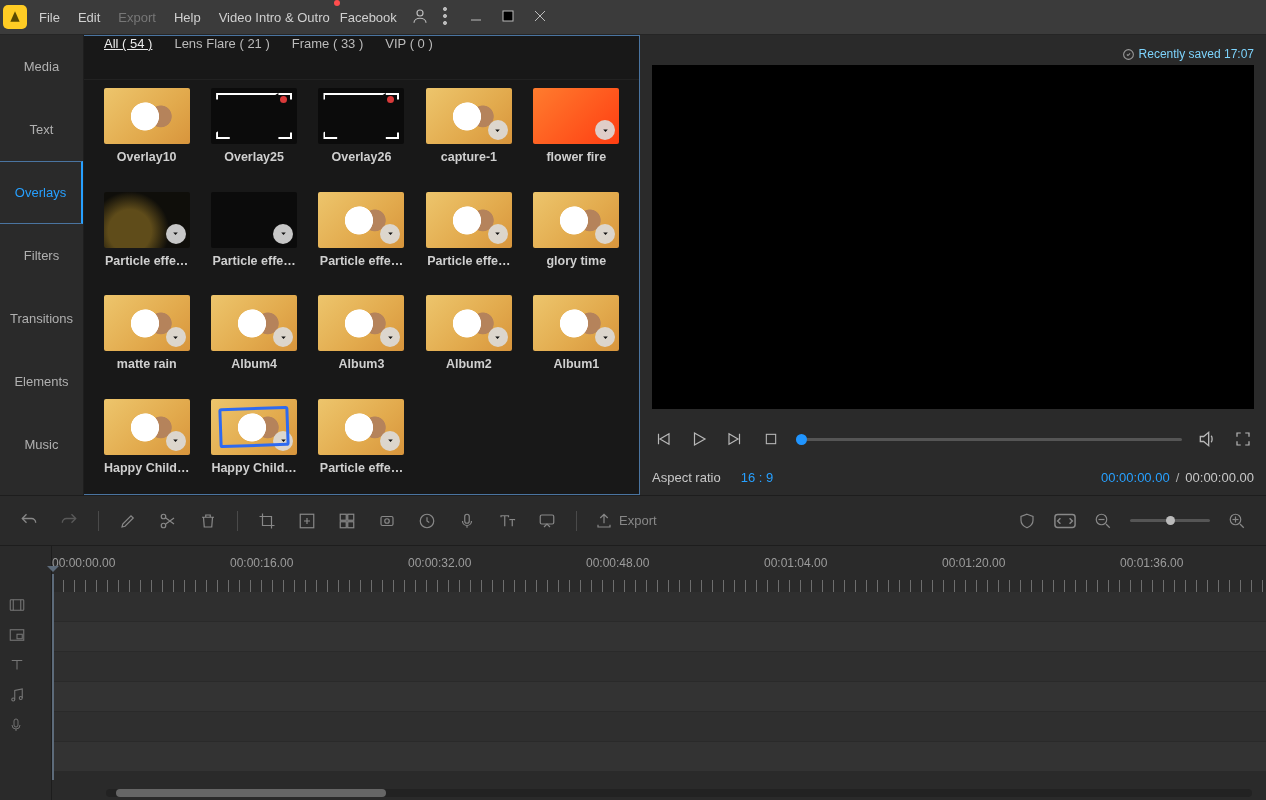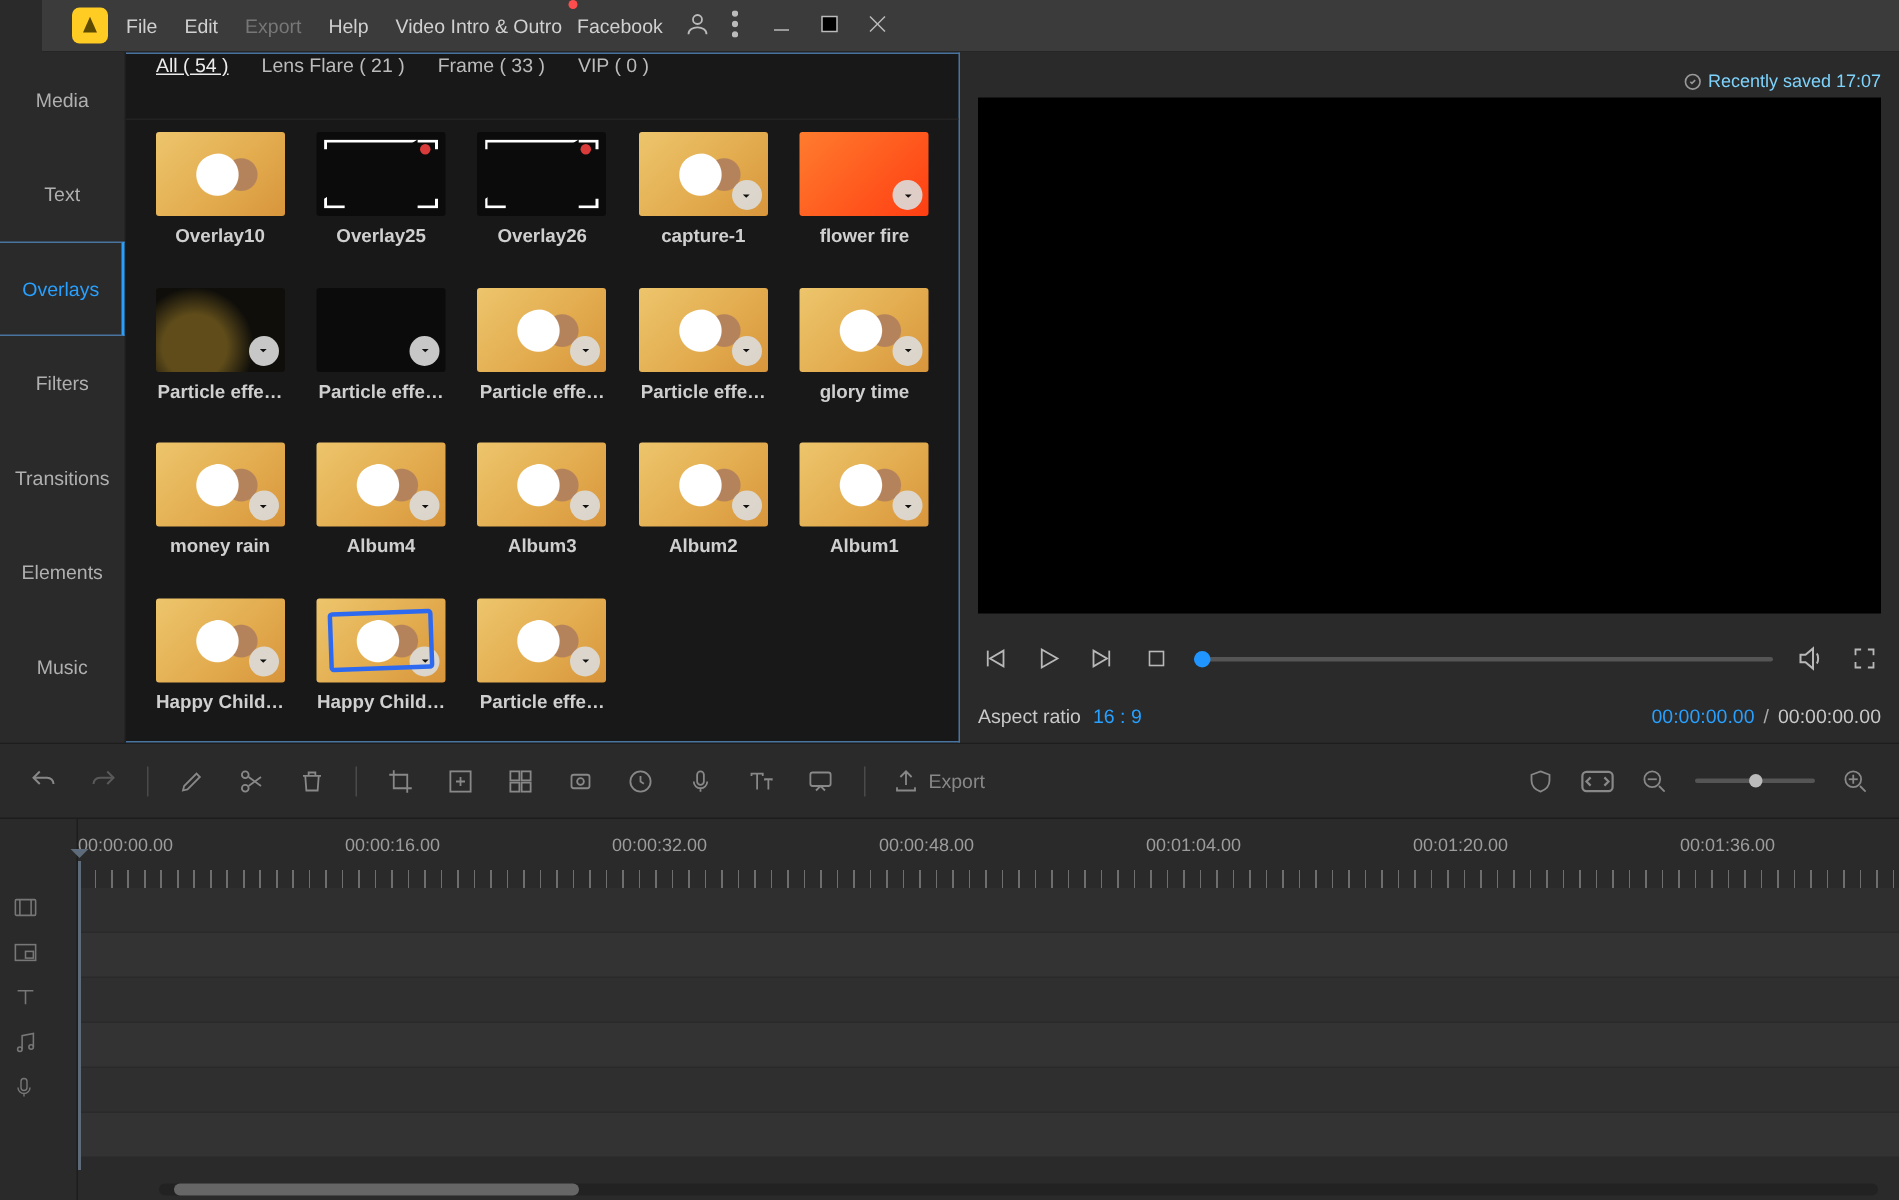--- a/index.html
+++ b/index.html
@@ -5,23 +5,22 @@
 * { margin: 0; padding: 0; box-sizing: border-box; }
 body {
   width: 1266px; height: 800px;
   background: #2a2a2a; color: #bfbfbf;
   font-family: "Segoe UI", Arial, sans-serif; font-size: 13px;
   overflow: hidden; user-select: none;
 }
 
 .menubar {
   height: 35px; background: #3b3b3b;
-  display: flex; align-items: center; padding: 0 20px;
+  display: flex; align-items: center; padding: 0 3px;
   border-bottom: 1px solid #252525;
-  margin-left: 28px;
 }
 .logo {
   width: 24px; height: 24px; border-radius: 5px;
   background: #ffcc24; display: flex; align-items: center; justify-content: center;
   margin-right: 12px;
 }
 .menubar .menu { display: flex; gap: 18px; }
 .menubar .menu span { cursor: pointer; font-size: 13px; color: #d0d0d0;}
 .menubar .menu .disabled { color: #777; }
 .menubar .title { flex: 1; text-align: center; color: #ddd; font-size: 15px; }
@@ -128,21 +127,21 @@
   flex: 1; height: 3px; background: #555; border-radius: 2px; position: relative;
 }
 .seek .knob {
   position: absolute; left: 0; top: -4px;
   width: 11px; height: 11px; border-radius: 50%;
   background: #2095ff;
 }
 .inforow {
   height: 36px; display: flex; align-items: center; font-size: 13px; color:#c8c8c8;
 }
-.inforow .aspect { display:flex; gap:8px;}
+.inforow .aspect { display:flex; gap:20px;}
 .inforow .aspect .val{ color:#27a0ff;}
 .inforow .spacer{flex:1;}
 .inforow .time .cur{ color:#27a0ff;}
 .inforow .time .sl{ margin:0 6px; color:#aaa;}
 
 
 .toolbar {
   height: 50px; background: #2a2a2a; border-top: 1px solid #1d1d1d;
   display: flex; align-items: center; padding: 0 18px; gap: 18px;
 }
@@ -345,21 +344,21 @@
             <div class="lbl">glory time</div>
           </div>
           <div class="libitem">
             <div class="thumb cat">
               <div class="dl">
                 <svg width="11" height="11" viewBox="0 0 24 24">
                   <path d="M12 3v12M7 10l5 5 5-5M5 20h14"></path>
                 </svg>
               </div>
             </div>
-            <div class="lbl">money rain</div>
+            <div class="lbl">matte rain</div>
           </div>
           <div class="libitem">
             <div class="thumb cat">
               <div class="dl">
                 <svg width="11" height="11" viewBox="0 0 24 24">
                   <path d="M12 3v12M7 10l5 5 5-5M5 20h14"></path>
                 </svg>
               </div>
             </div>
             <div class="lbl">Album4</div>

